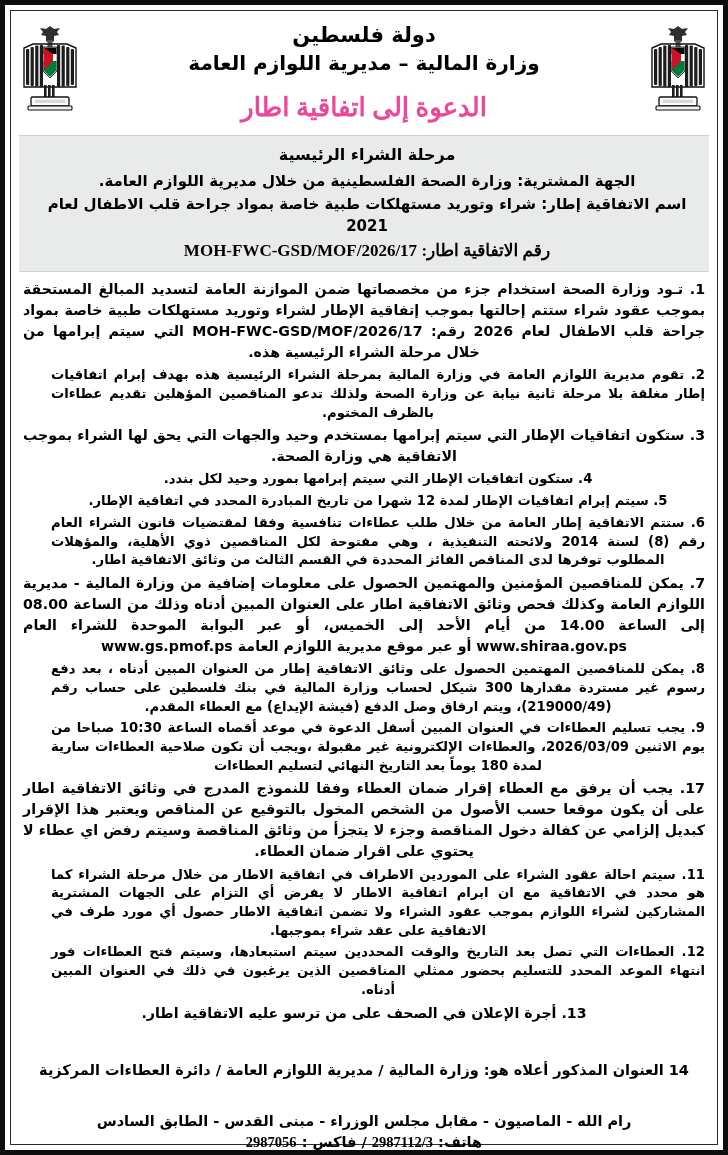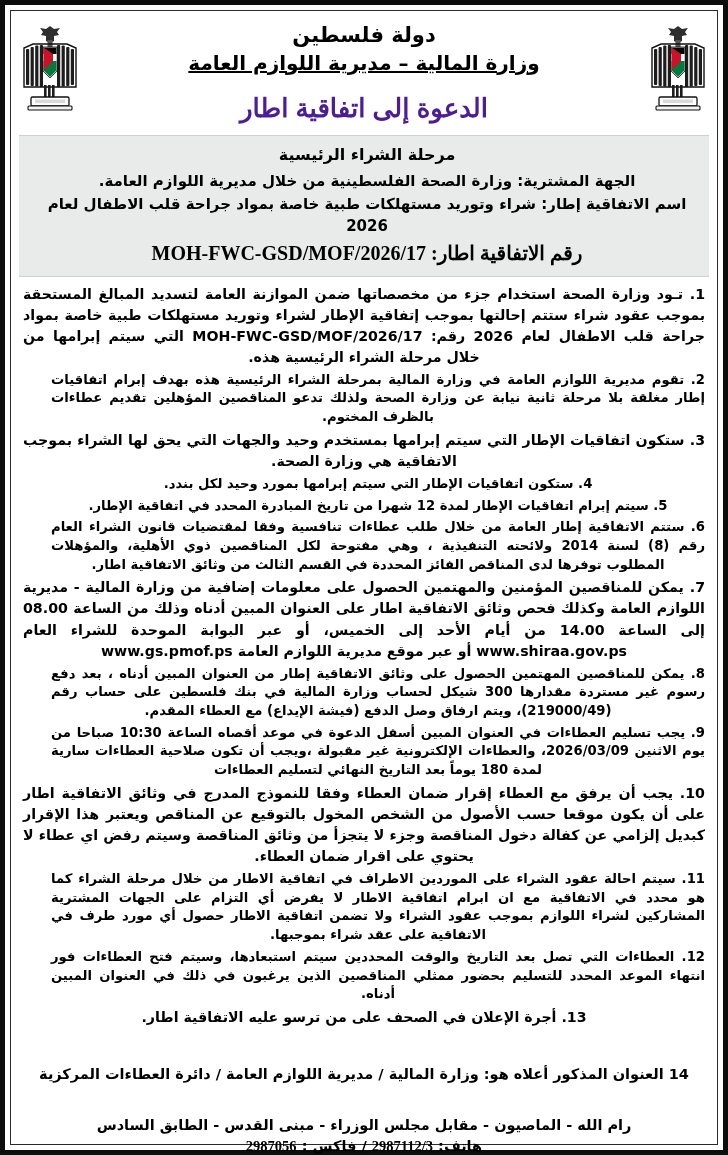--- a/index.html
+++ b/index.html
@@ -70,50 +70,49 @@
     margin: 2px 0 0 0;
     font-family: "DejaVu Sans", sans-serif;
   }
   .title-ministry {
     font-size: 20px;
     font-weight: bold;
     color: #000;
     line-height: 1.25;
     margin: 3px 0 16px 0;
     font-family: "DejaVu Sans", sans-serif;
-    text-decoration: underline;
   }
   .title-main {
     font-size: 26px;
     font-weight: bold;
-    color: #4c1d95;
+    color: #ec4899;
     line-height: 1.25;
     margin: 9px 0 2px 0;
-    font-family: Liberation Sans, sans-serif;
+    font-family: Liberation Serif, serif;
   }
 
   
   .subtitle-band {
     background: #e9eaea;
     border-top: 1px solid #cfd0d0;
     border-bottom: 1px solid #cfd0d0;
     text-align: center;
     direction: rtl;
     padding: 7px 0 8px 6px;
     margin: 2px 0 0 0;
   }
   .band-line {
     font-size: 15px;
     font-weight: bold;
     color: #000;
     line-height: 1.5;
     font-family: "DejaVu Sans", sans-serif;
   }
   .band-line.stage { font-size: 16px; margin-bottom: 3px; }
-  .band-line.ref   { font-family: "Liberation Serif", serif; font-size: 20px; font-weight: bold; }
+  .band-line.ref   { font-family: "Liberation Serif", serif; font-size: 17px; font-weight: bold; }
   .ltr-inline {
     direction: ltr;
     unicode-bidi: embed;
     display: inline-block;
     font-family: "Liberation Serif", serif;
   }
 
   
   .clauses {
     direction: rtl;
@@ -265,38 +264,38 @@
           <rect x="12" y="74" width="38" height="9" rx="1.5" fill="#ffffff" stroke="#111" stroke-width="1.3"></rect>
           <rect x="16" y="76.5" width="30" height="3.6" fill="#d9d9d9"></rect>
           <rect x="9" y="83" width="44" height="4" rx="1" fill="#f2f2f2" stroke="#111" stroke-width="1.1"></rect>
         </g>
       </svg>
     </div>
 
     <div class="subtitle-band">
       <div class="band-line stage">مرحلة الشراء الرئيسية</div>
       <div class="band-line">الجهة المشترية: وزارة الصحة الفلسطينية من خلال مديرية اللوازم العامة.</div>
-      <div class="band-line">اسم الاتفاقية إطار: شراء وتوريد مستهلكات طبية خاصة بمواد جراحة قلب الاطفال لعام 2026</div>
+      <div class="band-line">اسم الاتفاقية إطار: شراء وتوريد مستهلكات طبية خاصة بمواد جراحة قلب الاطفال لعام 2021</div>
       <div class="band-line ref">
         <span>رقم الاتفاقية اطار:</span>
         <span class="ltr-inline">MOH-FWC-GSD/MOF/2026/17</span>
       </div>
     </div>
 
     <div class="clauses">
       <p class="clause">1. تـود وزارة الصحة استخدام جزء من مخصصاتها ضمن الموازنة العامة لتسديد المبالغ المستحقة بموجب عقود شراء ستتم إحالتها بموجب إتفاقية الإطار لشراء وتوريد مستهلكات طبية خاصة بمواد جراحة قلب الاطفال لعام 2026 رقم: MOH-FWC-GSD/MOF/2026/17  التي سيتم إبرامها من خلال مرحلة الشراء الرئيسية هذه.</p>
       <p class="clause tight">2. تقوم مديرية اللوازم العامة في وزارة المالية بمرحلة الشراء الرئيسية هذه بهدف إبرام اتفاقيات إطار مغلقة بلا مرحلة ثانية نيابة عن وزارة الصحة ولذلك تدعو المناقصين المؤهلين تقديم عطاءات بالظرف المختوم.</p>
       <p class="clause">3. ستكون اتفاقيات الإطار التي سيتم إبرامها بمستخدم وحيد والجهات التي يحق لها الشراء بموجب الاتفاقية هي وزارة الصحة.</p>
       <p class="clause tight">4. ستكون اتفاقيات الإطار التي سيتم إبرامها بمورد وحيد لكل بندد.</p>
       <p class="clause tight">5. سيتم إبرام اتفاقيات الإطار لمدة 12 شهرا من تاريخ المبادرة المحدد في اتفاقية الإطار.</p>
       <p class="clause tight">6. ستتم الاتفاقية إطار العامة من خلال طلب عطاءات تنافسية وفقا لمقتضيات قانون الشراء العام رقم (8) لسنة 2014 ولائحته التنفيذية ، وهي مفتوحة لكل المناقصين ذوي الأهلية، والمؤهلات المطلوب توفرها لدى المناقص الفائز المحددة في القسم الثالث من وثائق الاتفاقية اطار.</p>
       <p class="clause">7. يمكن للمناقصين المؤمنين والمهتمين الحصول على معلومات إضافية من وزارة المالية - مديرية اللوازم العامة وكذلك فحص وثائق الاتفاقية اطار على العنوان المبين أدناه وذلك من الساعة 08.00 إلى الساعة 14.00 من أيام الأحد إلى الخميس، أو عبر البوابة الموحدة للشراء العام www.shiraa.gov.ps أو عبر موقع مديرية اللوازم العامة www.gs.pmof.ps</p>
       <p class="clause tight">8. يمكن للمناقصين المهتمين الحصول على وثائق الاتفاقية إطار من العنوان المبين أدناه ، بعد دفع رسوم غير مستردة مقدارها 300 شيكل لحساب وزارة المالية في بنك فلسطين على حساب رقم (219000/49)، ويتم ارفاق وصل الدفع (فيشة الإيداع) مع العطاء المقدم.</p>
       <p class="clause tight">9. يجب تسليم العطاءات في العنوان المبين أسفل الدعوة في موعد أقصاه الساعة 10:30 صباحا من يوم الاثنين 2026/03/09، والعطاءات الإلكترونية غير مقبولة ،ويجب أن تكون صلاحية العطاءات سارية لمدة 180 يوماً بعد التاريخ النهائي لتسليم العطاءات</p>
-      <p class="clause">10. يجب أن يرفق مع العطاء إقرار ضمان العطاء وفقا للنموذج المدرج في وثائق الاتفاقية اطار على أن يكون موقعا حسب الأصول من الشخص المخول بالتوقيع عن المناقص ويعتبر هذا الإقرار كبديل إلزامي عن كفالة دخول المناقصة وجزء لا يتجزأ من وثائق المناقصة وسيتم رفض اي عطاء لا يحتوي على اقرار ضمان العطاء.</p>
+      <p class="clause">17. يجب أن يرفق مع العطاء إقرار ضمان العطاء وفقا للنموذج المدرج في وثائق الاتفاقية اطار على أن يكون موقعا حسب الأصول من الشخص المخول بالتوقيع عن المناقص ويعتبر هذا الإقرار كبديل إلزامي عن كفالة دخول المناقصة وجزء لا يتجزأ من وثائق المناقصة وسيتم رفض اي عطاء لا يحتوي على اقرار ضمان العطاء.</p>
       <p class="clause tight">11. سيتم احالة عقود الشراء على الموردين الاطراف في اتفاقية الاطار من خلال مرحلة الشراء كما هو محدد في الاتفاقية مع ان ابرام اتفاقية الاطار لا يفرض أي التزام على الجهات المشترية المشاركين لشراء اللوازم بموجب عقود الشراء ولا تضمن اتفاقية الاطار حصول أي مورد طرف في الاتفاقية على عقد شراء بموجبها.</p>
       <p class="clause tight">12. العطاءات التي تصل بعد التاريخ والوقت المحددين سيتم استبعادها، وسيتم فتح العطاءات فور انتهاء الموعد المحدد للتسليم بحضور ممثلي المناقصين الذين يرغبون في ذلك في العنوان المبين أدناه.</p>
       <p class="clause">13. أجرة الإعلان في الصحف على من ترسو عليه الاتفاقية اطار.</p>
     </div>
 
     <div class="address-block">
       <div class="address-line">14 العنوان المذكور أعلاه هو: وزارة المالية / مديرية اللوازم العامة / دائرة العطاءات المركزية</div>
       <div class="address-line">رام الله - الماصيون  - مقابل مجلس الوزراء - مبنى القدس - الطابق السادس</div>
       <div class="phone-line">
         <span>هاتف:</span>

